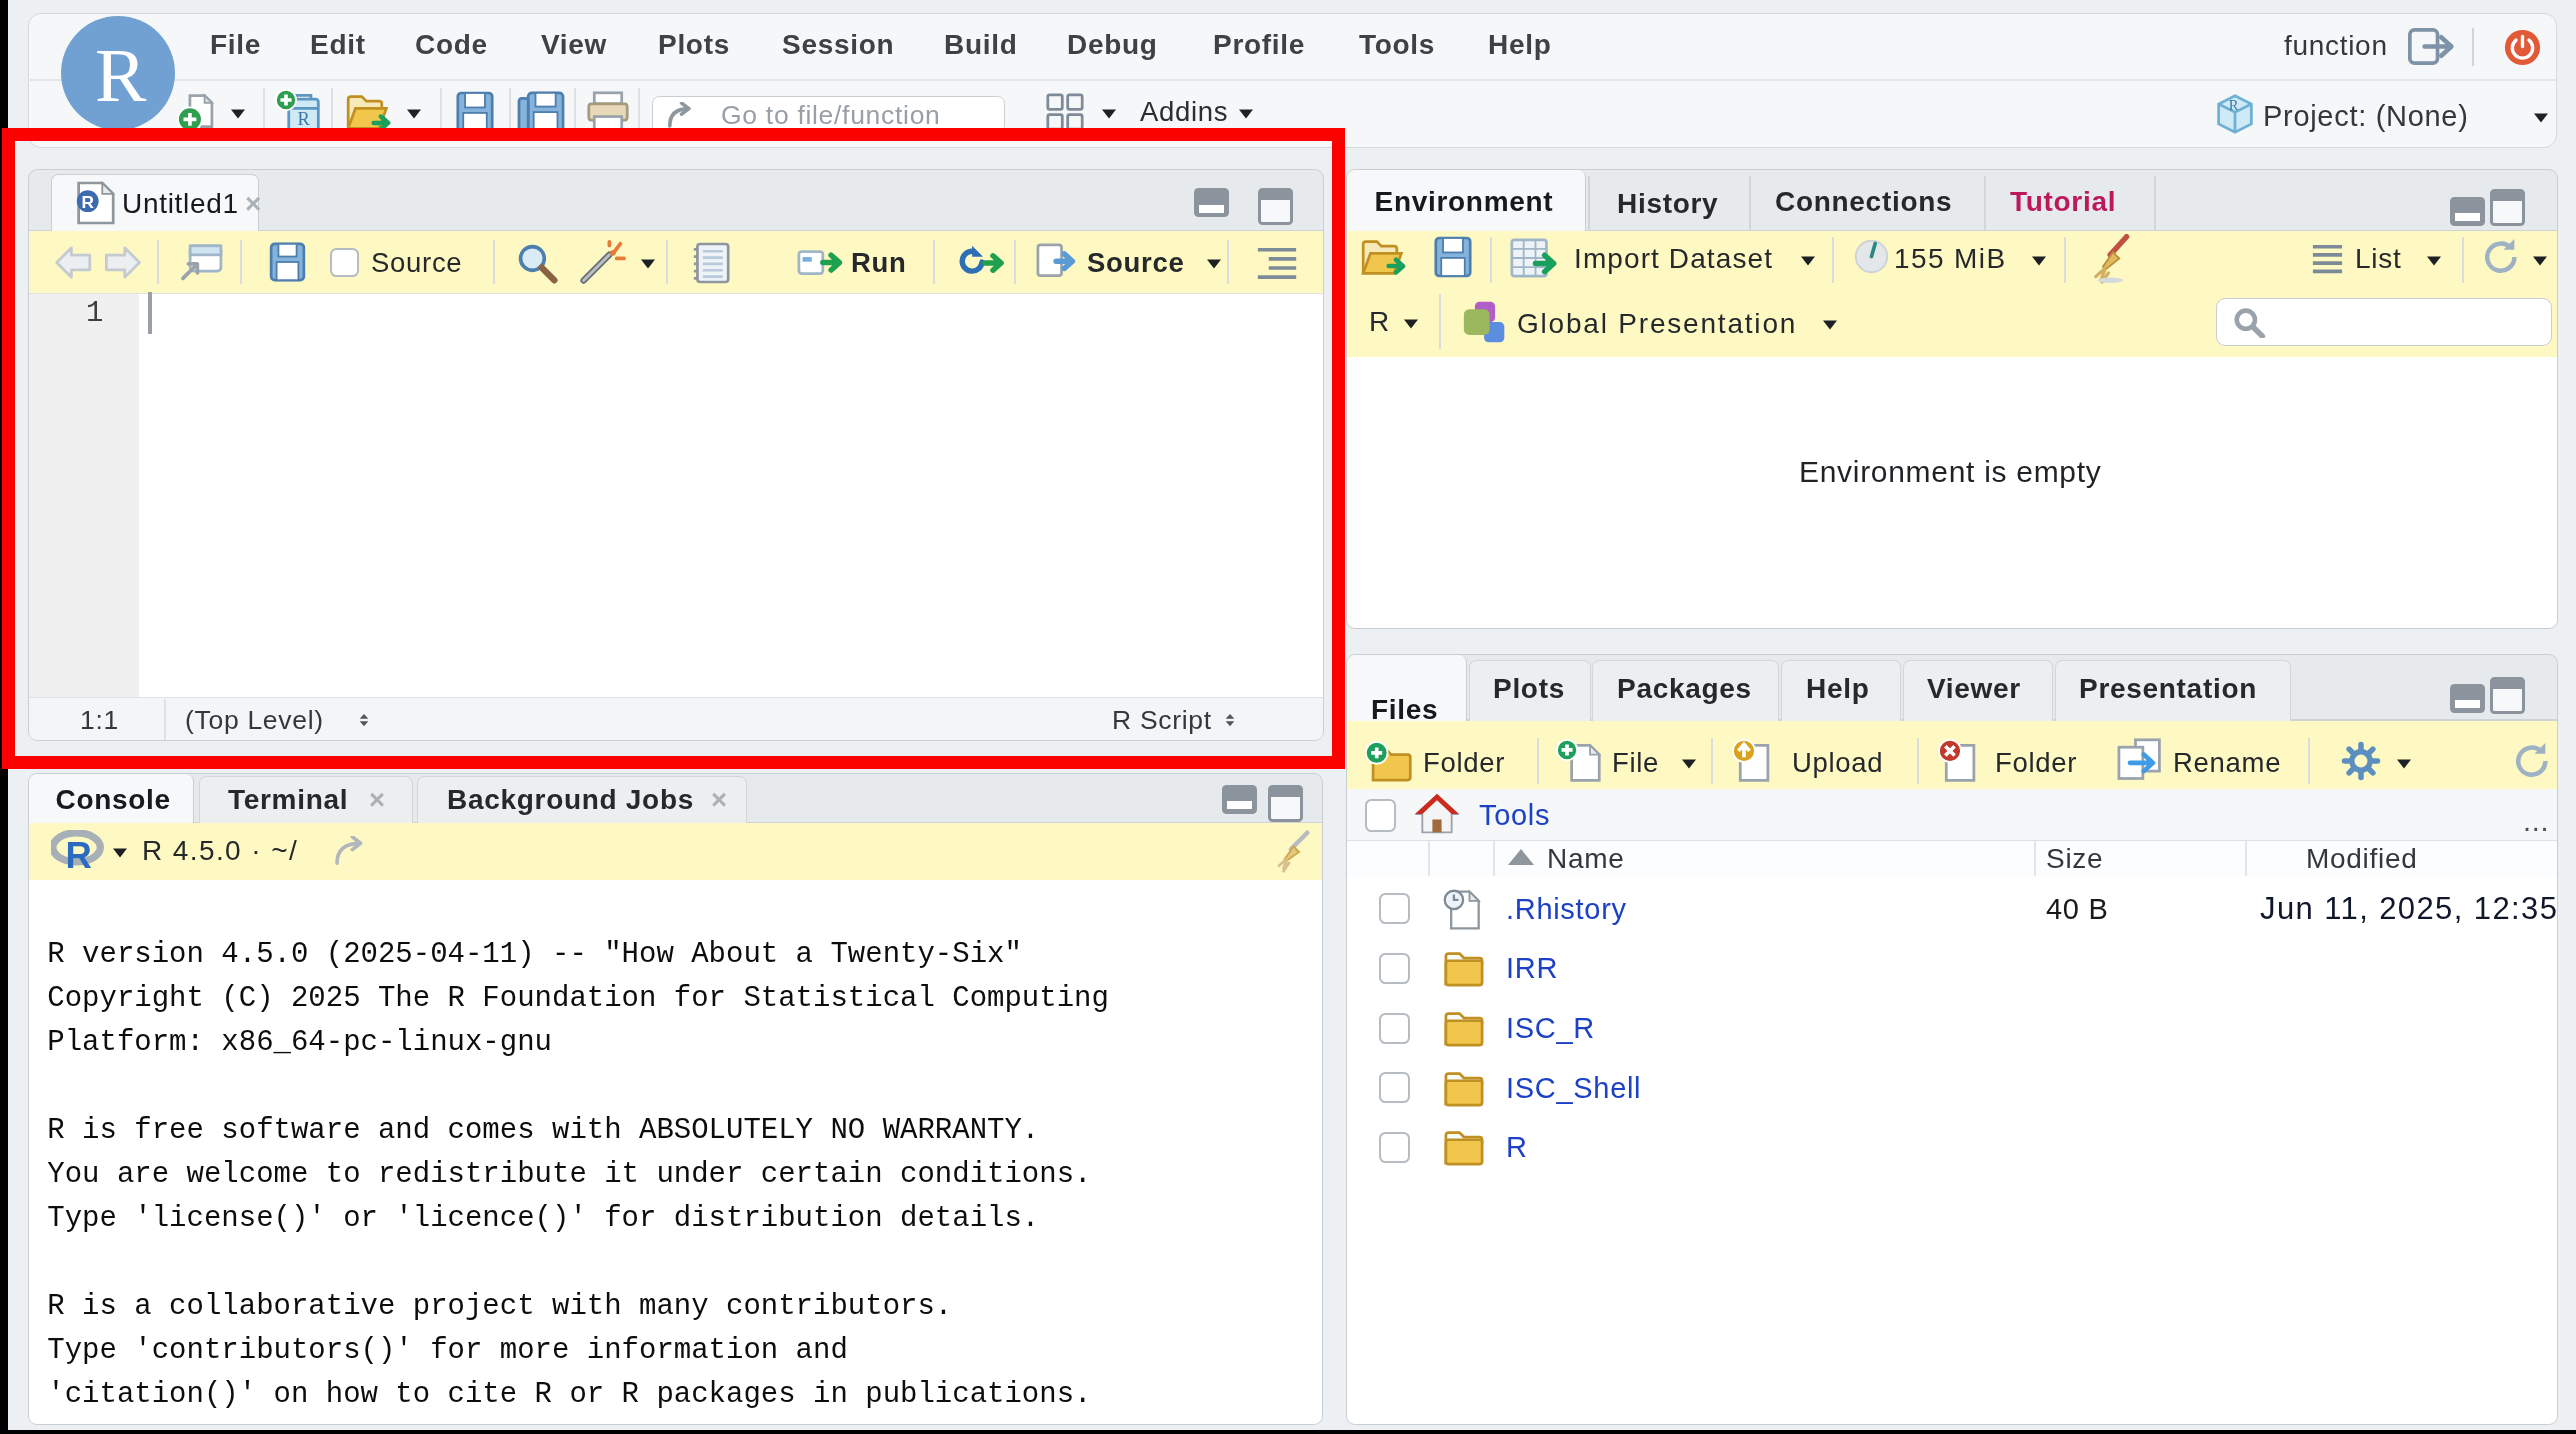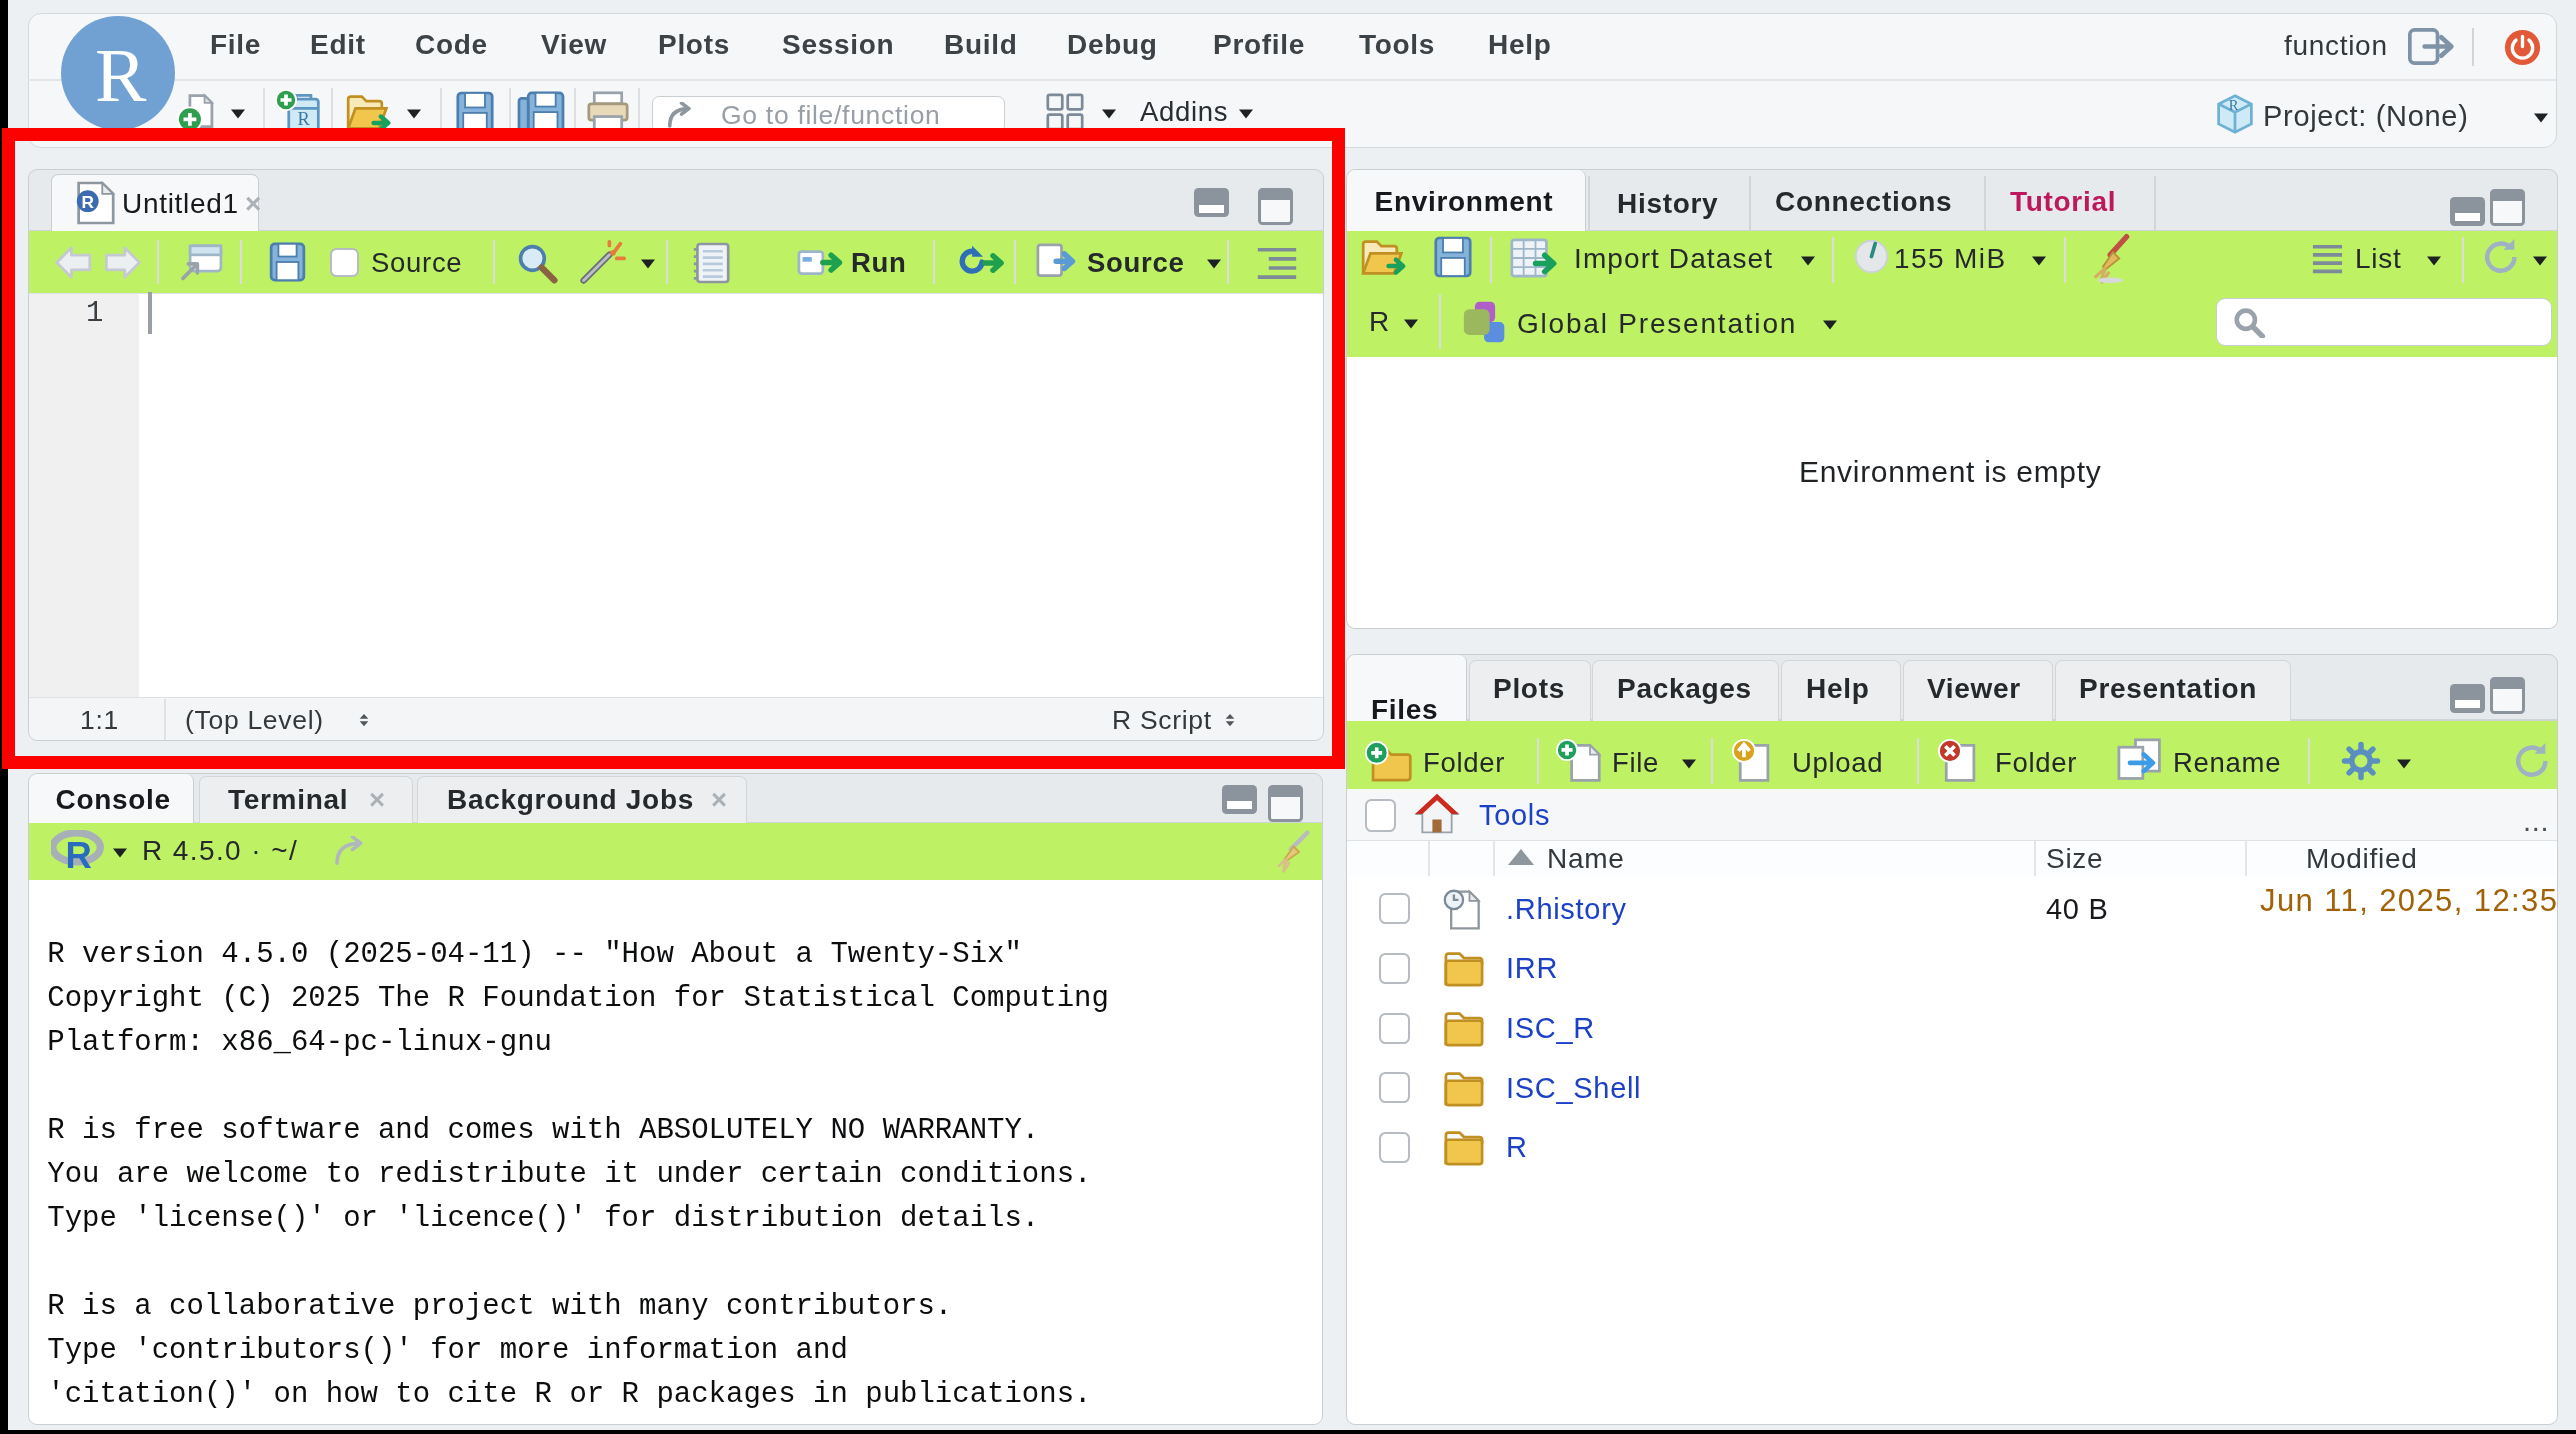--- a/index.html
+++ b/index.html
@@ -6,21 +6,21 @@
   body{width:2576px;height:1434px;overflow:hidden;background:#edf0f2;font-family:"Liberation Sans",sans-serif;}
   #app{position:relative;width:2576px;height:1434px;}
   .abs{position:absolute;}
   .t{position:absolute;white-space:nowrap;transform:translateY(-50%);color:#24282c;letter-spacing:0.7px;}
   .b{font-weight:700;}
   .sep{position:absolute;width:1.8px;background:#d9dde0;}
   .caret{position:absolute;width:0;height:0;border-left:8.2px solid transparent;border-right:8.2px solid transparent;border-top:10px solid #1d2124;transform:translateY(-50%);}
   .pane{position:absolute;background:#e7eaec;border:1.8px solid #c9ced3;border-radius:9.2px;box-sizing:border-box;overflow:hidden;}
   .tab{position:absolute;box-sizing:border-box;border:1.8px solid #d2d6d9;border-bottom:none;border-radius:7.3px 7.3px 0 0;background:#eceef0;}
   .tab.active{background:#f6f8f9;border-color:#c9ced3;}
-  .toolbar{position:absolute;left:0;right:0;background:#bef264;border-bottom:1.8px solid #dfe2e5;}
+  .toolbar{position:absolute;left:0;right:0;background:#fef9c3;border-bottom:1.8px solid #dfe2e5;}
   .white{position:absolute;left:0;right:0;background:#ffffff;}
   .mm-min{position:absolute;width:35px;height:29px;box-sizing:border-box;}.mm-max{position:absolute;width:35px;height:37px;box-sizing:border-box;}
   .mm-min{border-radius:4.6px;background:#8b949c;}
   .mm-min::after{content:"";position:absolute;left:4.6px;right:4.6px;bottom:4.6px;height:8.2px;background:#fff;}
   .mm-max{border:3.7px solid #8b949c;border-top:12px solid #8b949c;border-radius:4.6px;background:#f6f8f9;}
   .cb{position:absolute;box-sizing:border-box;background:#fff;border:2.7px solid #b6bcc2;border-radius:6.4px;}
   .updn{position:absolute;transform:translateY(-50%);}
   .updn i{display:block;width:0;height:0;border-left:7.3px solid transparent;border-right:7.3px solid transparent;}
   .updn i.u{border-bottom:8.2px solid #51565b;margin-bottom:3.7px;}
   .updn i.d{border-top:8.2px solid #51565b;}
@@ -442,21 +442,21 @@
   <div class="white" style="top:222px;bottom:0;"></div>
   <div class="cb" style="left:32px;top:238px;width:31px;height:31px;"></div>
   <svg class="abs" style="left:95px;top:233px;" width="44" height="44" viewBox="0 0 48 48">
     <path d="M10 4 h20 l10 10 v30 h-30 z" fill="#fff" stroke="#8e979e" stroke-width="2.5"></path>
     <path d="M30 4 l10 10 h-10 z" fill="#e8ecef" stroke="#8e979e" stroke-width="2"></path>
     <circle cx="13" cy="13" r="10" fill="#eef3f7" stroke="#7d8a97" stroke-width="2.5"></circle>
     <path d="M13 7 v6 h5" fill="none" stroke="#7d8a97" stroke-width="2.5"></path>
   </svg>
   <div class="t link" style="left:159px;top:254px;font-size:29px;">.Rhistory</div>
   <div class="t" style="left:699px;top:254px;font-size:29px;color:#17191c;">40 B</div>
-  <div class="t" style="left:913px;top:246px;font-size:31px;letter-spacing:1.4px;color:#a16207;">Jun 11, 2025, 12:35</div>
+  <div class="t" style="left:913px;top:254px;font-size:31px;letter-spacing:1.4px;color:#0f172a;">Jun 11, 2025, 12:35</div>
   <div class="cb" style="left:32px;top:298px;width:31px;height:31px;"></div>
   <svg class="abs" style="left:95px;top:294px;" width="44" height="38" viewBox="0 0 48 42">
     <path d="M4 40 V8 a3 3 0 0 1 3-3 h12 l5 5 h17 a3 3 0 0 1 3 3 v4" fill="#f7f9fa" stroke="#c09022" stroke-width="3"></path>
     <path d="M4 40 V16 a3 3 0 0 1 3-3 h34 a3 3 0 0 1 3 3 v21 a3 3 0 0 1 -3 3 h-34 a3 3 0 0 1 -3 -3 z" fill="#f0c64d" stroke="#c09022" stroke-width="3"></path>
   </svg>
   <div class="t link" style="left:159px;top:313px;font-size:29px;">IRR</div>
   <div class="cb" style="left:32px;top:358px;width:31px;height:31px;"></div>
   <svg class="abs" style="left:95px;top:354px;" width="44" height="38" viewBox="0 0 48 42">
     <path d="M4 40 V8 a3 3 0 0 1 3-3 h12 l5 5 h17 a3 3 0 0 1 3 3 v4" fill="#f7f9fa" stroke="#c09022" stroke-width="3"></path>
     <path d="M4 40 V16 a3 3 0 0 1 3-3 h34 a3 3 0 0 1 3 3 v21 a3 3 0 0 1 -3 3 h-34 a3 3 0 0 1 -3 -3 z" fill="#f0c64d" stroke="#c09022" stroke-width="3"></path>

